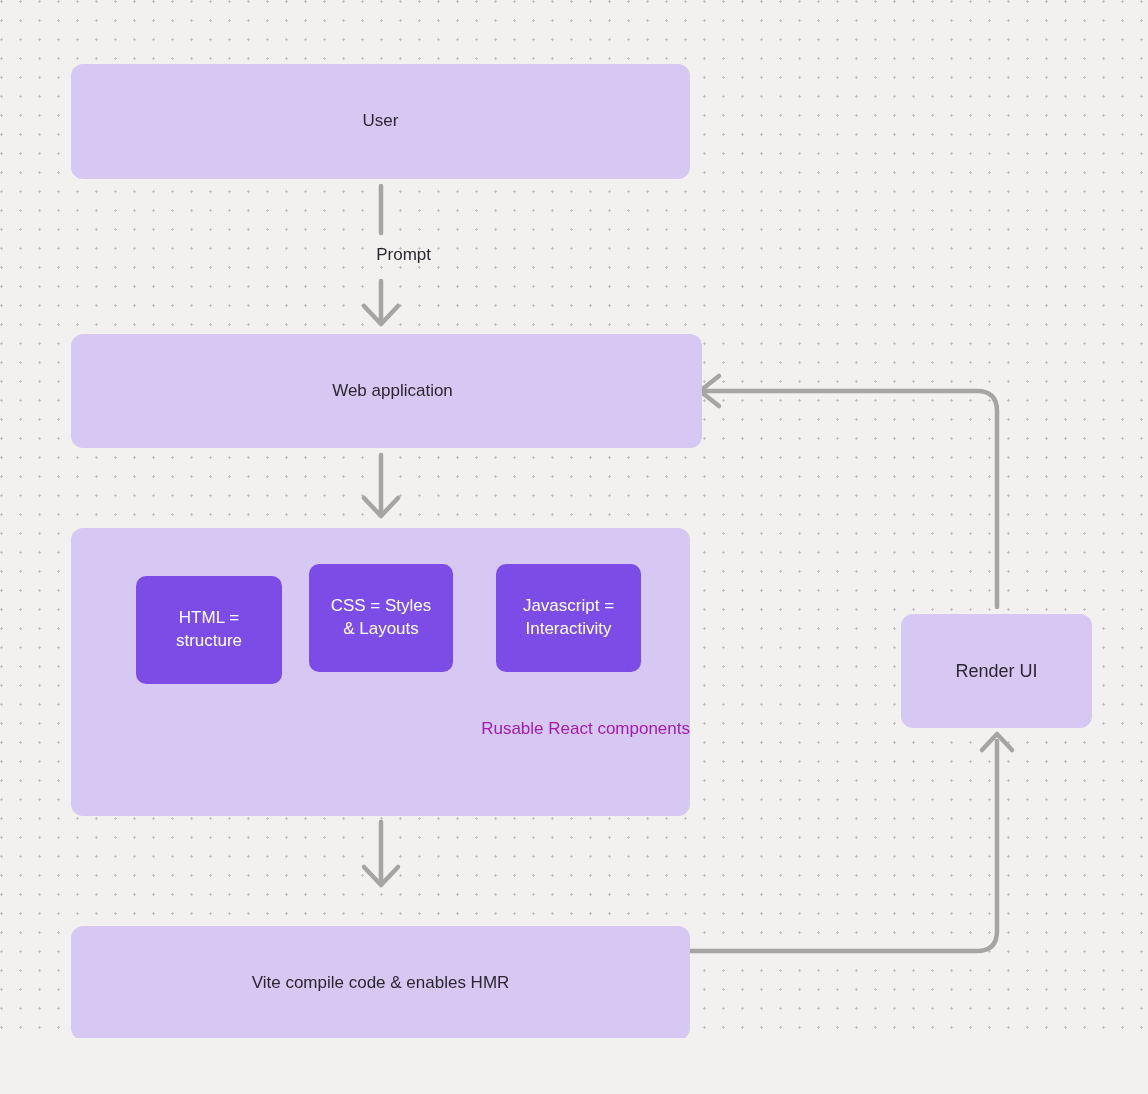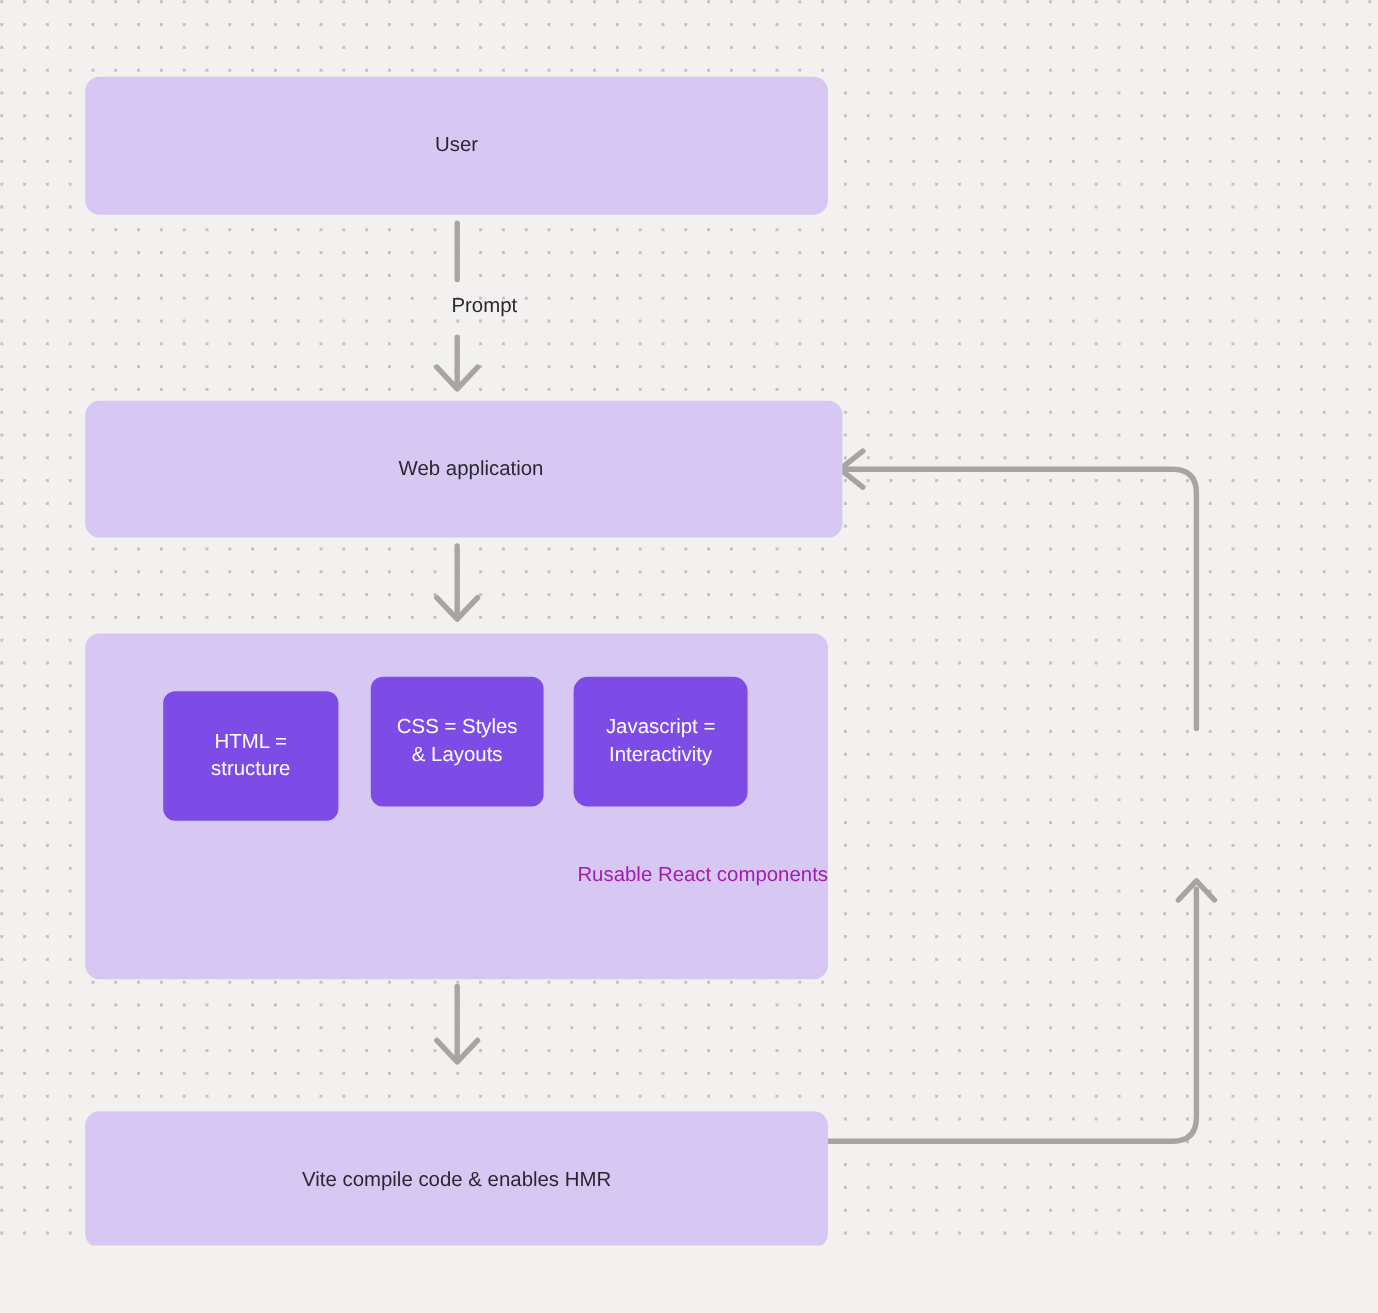--- a/index.html
+++ b/index.html
@@ -28,21 +28,21 @@
   .node--light{background:#d6c8f3;}
   .node--dark{
     background:#7d4ce6;color:#ffffff;border-radius:10px;
   }
   .node--dark .node-label{width:106px;}
   #user-box      {left:71px;  top:64px;  width:619px; height:115px;}
   #webapp-box    {left:71px;  top:334px; width:619px; height:114px;padding-left:12px;}
   #container-box {left:71px;  top:528px; width:619px; height:288px; display:block;}
   #html-box      {left:65px;  top:48px;  width:146px; height:108px;}
   #css-box       {left:238px; top:36px;  width:144px; height:108px;}
-  #js-box        {left:407px; top:36px;  width:145px; height:108px;border-radius:12px;}
+  #js-box        {left:425px; top:36px;  width:145px; height:108px;}
   .container-caption{
     position:absolute;left:0;top:190px;width:619px;
     text-align:right;font-size:17px;color:#a21caf;
   }
   #vite-box      {left:71px;  top:894px; width:619px; height:114px;margin-top:32px;}
   #renderui-box  {left:901px; top:614px; width:191px; height:114px; font-size:18px;}
   #edge-label-prompt{
     position:absolute;left:331px;top:245px;width:100px;
     text-align:right;font-size:17px;color:#2b2731;
   }
@@ -96,14 +96,17 @@
     <div class="node node--dark" id="js-box">
       <span class="node-label">Javascript = Interactivity</span>
     </div>
     <div class="container-caption">Rusable React components</div>
   </div>
 
   <div class="node node--light" id="vite-box">
     <span class="node-label">Vite compile code &amp; enables HMR</span>
   </div>
 
+  <div class="node node--light" id="renderui-box">
+    <span class="node-label">Render UI</span>
+  </div>
 
 </div>
 
 </body></html>

